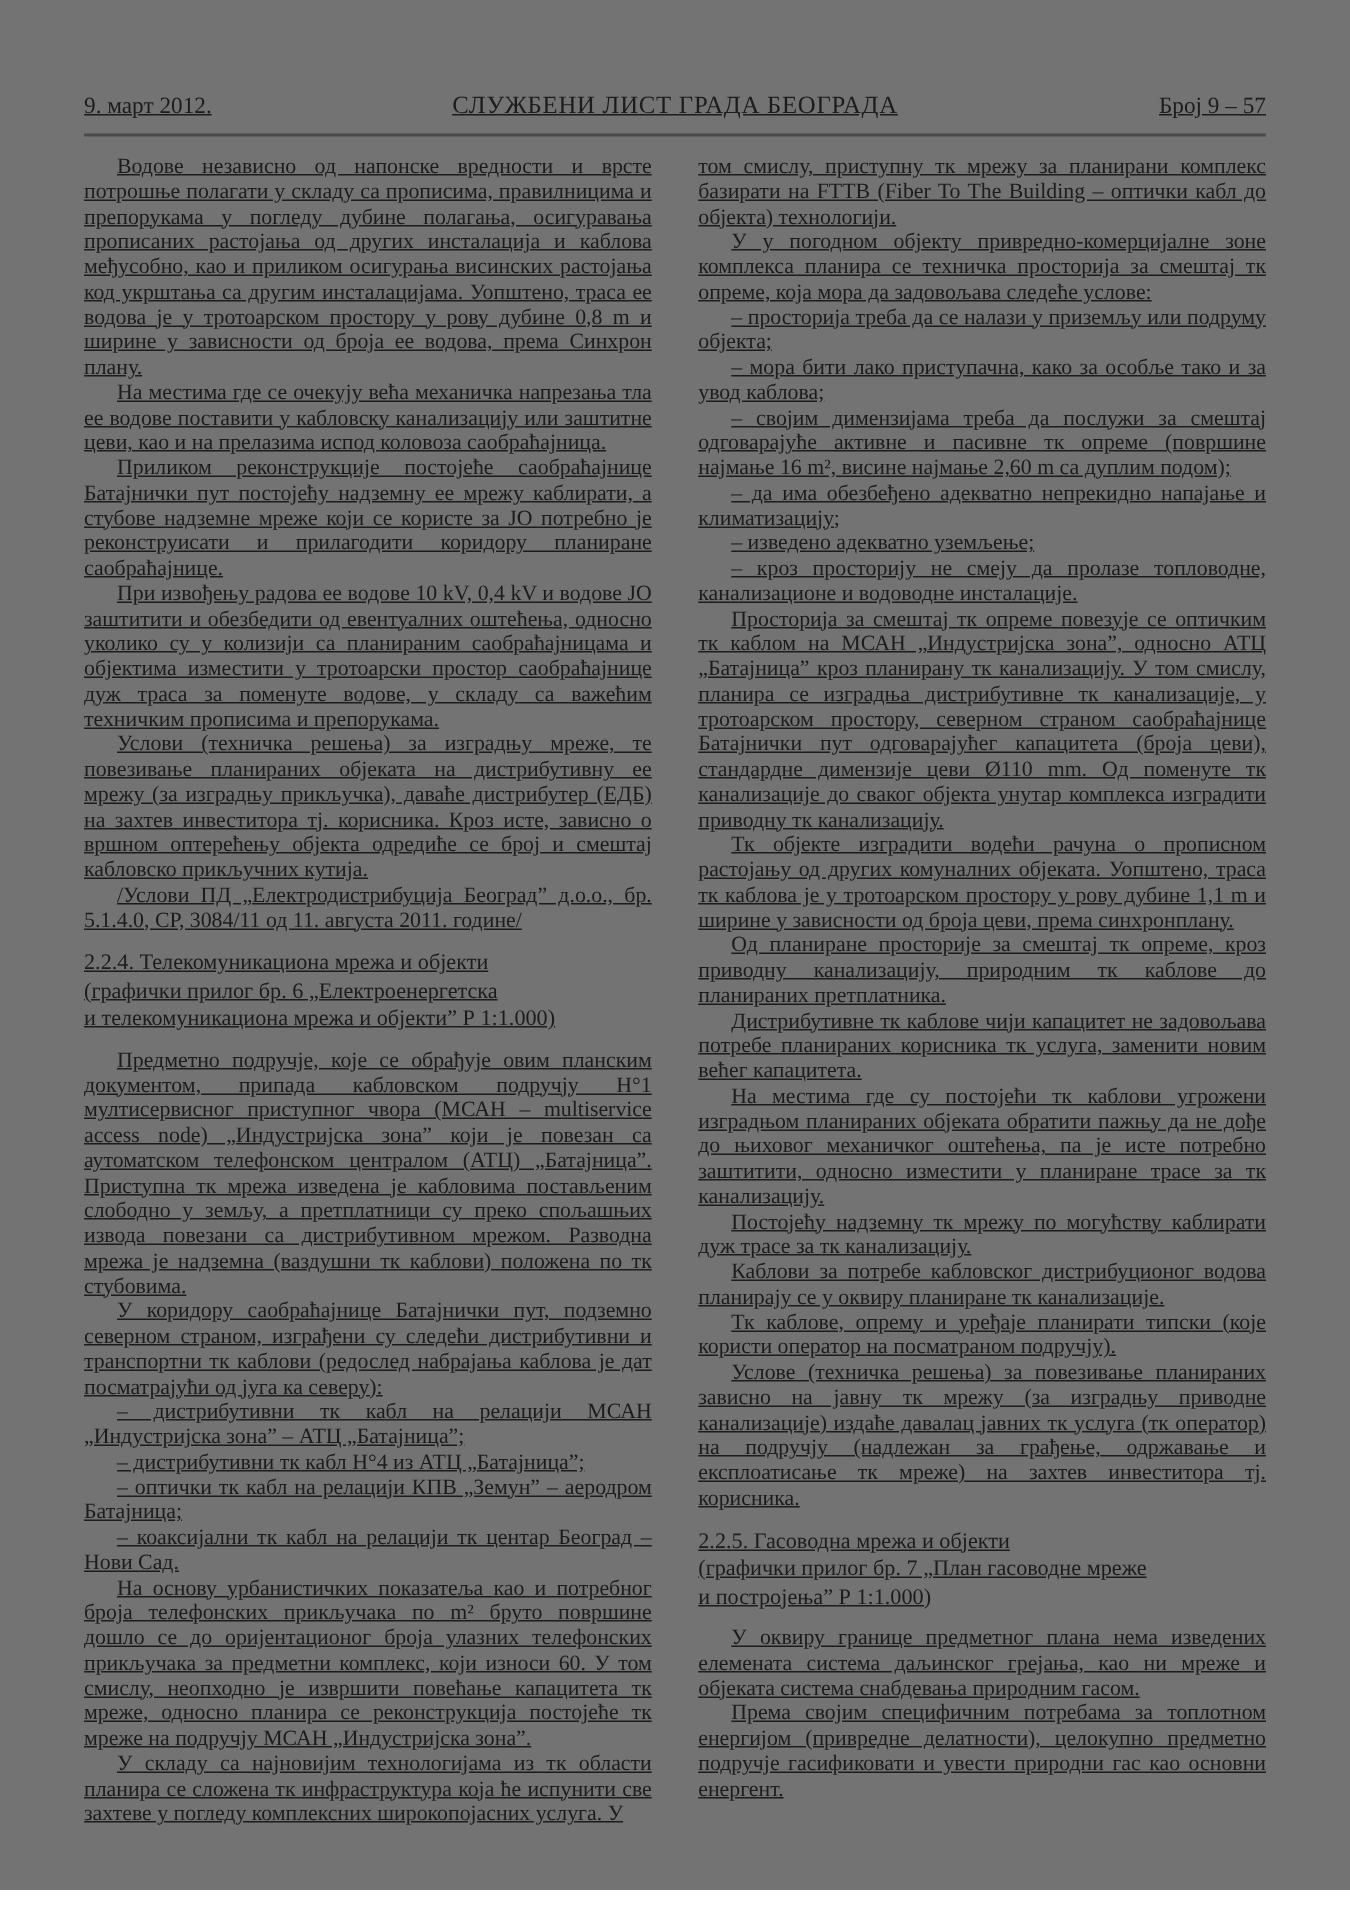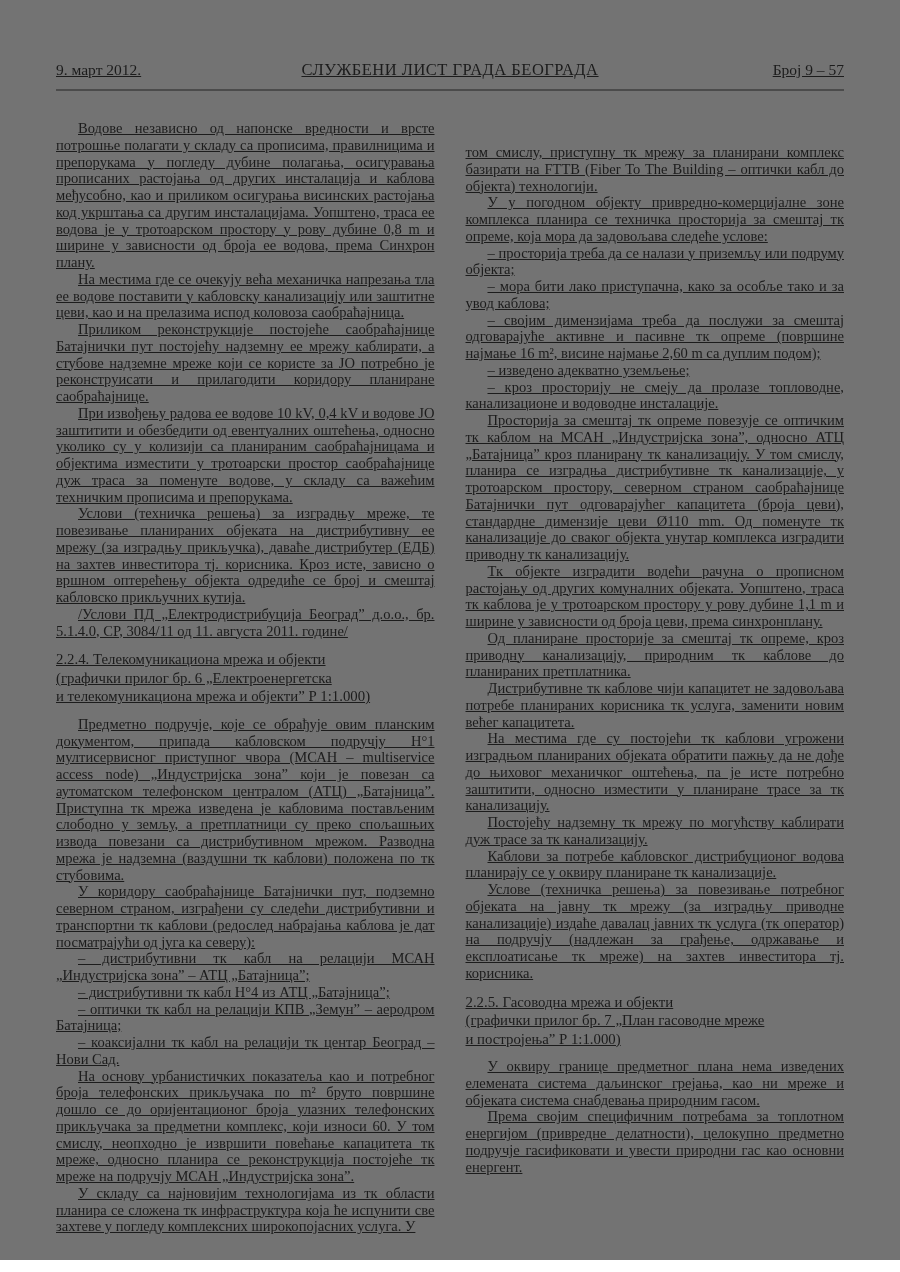--- a/index.html
+++ b/index.html
@@ -36,36 +36,35 @@
   }
   .page-header .issue {
     flex: 1;
     font-size: 15.5px;
     text-align: right;
   }
   .content {
     display: flex;
     gap: 31px;
     margin: 0 56px;
-    padding-top: 29px;
+    padding-top: 12px;
   }
   .col {
     flex: 1;
     min-width: 0;
     font-size: 14.55px;
     line-height: 16.75px;
     text-align: justify;
   }
   .col p {
     margin: 0;
     text-indent: 22px;
   }
   .col p.p-first {
     text-indent: 0;
-    margin-top: 24px;
   }
   .col h3.heading {
     margin: 11px 0 10px;
     font-size: 14.8px;
     font-weight: normal;
     text-align: left;
     white-space: pre-line;
     line-height: 18.5px;
     text-indent: 0;
   }
@@ -98,30 +97,32 @@
         <p class="p">– коаксијални тк кабл на релацији тк центар Београд – Нови Сад.</p>
         <p class="p">На основу урбанистичких показатеља као и потребног броја телефонских прикључака по m² бруто површине дошло се до оријентационог броја улазних телефонских прикључака за предметни комплекс, који износи 60. У том смислу, неопходно је извршити повећање капацитета тк мреже, односно планира се реконструкција постојеће тк мреже на подручју МСАН „Индустријска зона”.</p>
         <p class="p">У складу са најновијим технологијама из тк области планира се сложена тк инфраструктура која ће испунити све захтеве у погледу комплексних широкопојасних услуга. У</p>
       </div>
     <div class="col">
         <p class="p-first">том смислу, приступну тк мрежу за планирани комплекс базирати на FTTB (Fiber To The Building – оптички кабл до објекта) технологији.</p>
         <p class="p">У у погодном објекту привредно-комерцијалне зоне комплекса планира се техничка просторија за смештај тк опреме, која мора да задовољава следеће услове:</p>
         <p class="p">– просторија треба да се налази у приземљу или подруму објекта;</p>
         <p class="p">– мора бити лако приступачна, како за особље тако и за увод каблова;</p>
         <p class="p">– својим димензијама треба да послужи за смештај одговарајуће активне и пасивне тк опреме (површине најмање 16 m², висине најмање 2,60 m са дуплим подом);</p>
+        <p class="p">– да има обезбеђено адекватно непрекидно напајање и климатизацију;</p>
         <p class="p">– изведено адекватно уземљење;</p>
         <p class="p">– кроз просторију не смеју да пролазе топловодне, канализационе и водоводне инсталације.</p>
         <p class="p">Просторија за смештај тк опреме повезује се оптичким тк каблом на МСАН „Индустријска зона”, односно АТЦ „Батајница” кроз планирану тк канализацију. У том смислу, планира се изградња дистрибутивне тк канализације, у тротоарском простору, северном страном саобраћајнице Батајнички пут одговарајућег капацитета (броја цеви), стандардне димензије цеви Ø110 mm. Од поменуте тк канализације до сваког објекта унутар комплекса изградити приводну тк канализацију.</p>
         <p class="p">Тк објекте изградити водећи рачуна о прописном растојању од других комуналних објеката. Уопштено, траса тк каблова је у тротоарском простору у рову дубине 1,1 m и ширине у зависности од броја цеви, према синхронплану.</p>
         <p class="p">Од планиране просторије за смештај тк опреме, кроз приводну канализацију, природним тк каблове до планираних претплатника.</p>
         <p class="p">Дистрибутивне тк каблове чији капацитет не задовољава потребе планираних корисника тк услуга, заменити новим већег капацитета.</p>
         <p class="p">На местима где су постојећи тк каблови угрожени изградњом планираних објеката обратити пажњу да не дође до њиховог механичког оштећења, па је исте потребно заштитити, односно изместити у планиране трасе за тк канализацију.</p>
         <p class="p">Постојећу надземну тк мрежу по могућству каблирати дуж трасе за тк канализацију.</p>
         <p class="p">Каблови за потребе кабловског дистрибуционог водова планирају се у оквиру планиране тк канализације.</p>
-        <p class="p">Услове (техничка решења) за повезивање потребног објеката на јавну тк мрежу (за изградњу приводне канализације) издаће давалац јавних тк услуга (тк оператор) на подручју (надлежан за грађење, одржавање и експлоатисање тк мреже) на захтев инвеститора тј. корисника.</p>
+        <p class="p">Тк каблове, опрему и уређаје планирати типски (које користи оператор на посматраном подручју).</p>
+        <p class="p">Услове (техничка решења) за повезивање планираних зависно на јавну тк мрежу (за изградњу приводне канализације) издаће давалац јавних тк услуга (тк оператор) на подручју (надлежан за грађење, одржавање и експлоатисање тк мреже) на захтев инвеститора тј. корисника.</p>
         <h3 class="heading">2.2.5. Гасоводна мрежа и објекти
 (графички прилог бр. 7 „План гасоводне мреже
 и постројења” Р 1:1.000)</h3>
         <p class="p">У оквиру границе предметног плана нема изведених елемената система даљинског грејања, као ни мреже и објеката система снабдевања природним гасом.</p>
         <p class="p">Према својим специфичним потребама за топлотном енергијом (привредне делатности), целокупно предметно подручје гасификовати и увести природни гас као основни енергент.</p>
       </div>
   </div>
 </div>
 
 </body></html>

